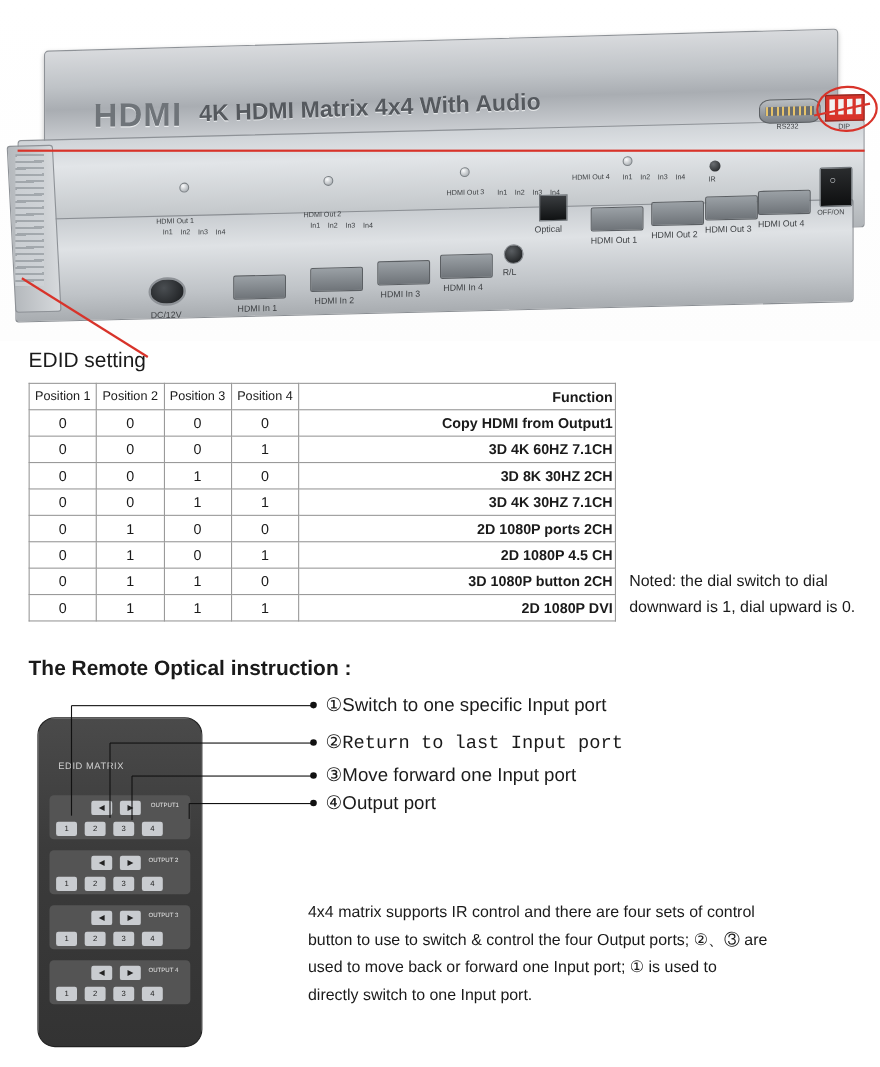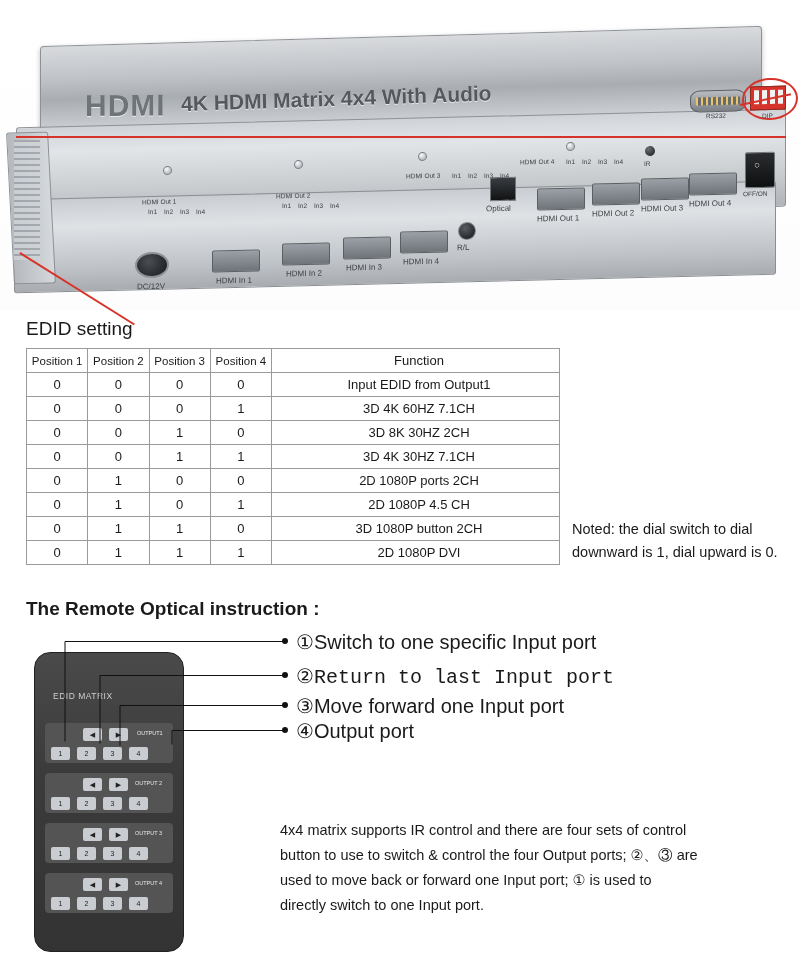--- a/index.html
+++ b/index.html
@@ -86,40 +86,40 @@
   .irlens{position:absolute;left:645px;top:146px;width:10px;height:10px;border-radius:50%;
     background:radial-gradient(circle at 35% 30%,#6a6e72,#17191b);transform:skewY(-1.4deg);}
 
   
   .edid-title{position:absolute;left:26px;top:318px;font-size:19px;color:#1a1a1a;}
   table.edid{
     position:absolute;left:26px;top:348px;width:534px;border-collapse:collapse;
     font-size:13px;
   }
   table.edid td{border:1px solid #9a9a9a;height:23px;text-align:center;padding:0 2px;}
-  table.edid td.fn{text-align:center;padding-left:9px;width:276px;}
+  table.edid td.fn{text-align:right;padding-left:9px;width:276px;font-weight:bold;}
   table.edid tr.head td{font-size:11.5px;}
   table.edid tr.head td.fn{font-size:13px;}
   .note{
     position:absolute;left:572px;top:518px;width:214px;font-size:14.5px;line-height:23px;
   }
 
   
   .remote-title{position:absolute;left:26px;top:598px;font-size:19px;font-weight:bold;}
   .remote{
     position:absolute;left:34px;top:652px;width:148px;height:298px;
     background:linear-gradient(180deg,#4a4a4a 0%,#3b3b3b 40%,#333 100%);
     border-radius:16px;border:1px solid #222;
   }
   .remote .rbrand{position:absolute;left:18px;top:38px;font-size:8.5px;color:#cfcfcf;letter-spacing:.5px;}
   .rgroup{position:absolute;left:10px;width:128px;height:40px;background:#545454;border-radius:4px;}
   .btn{position:absolute;width:19px;height:13px;background:#c9ccd0;border-radius:2px;
       font-size:7px;color:#222;text-align:center;line-height:13px;}
   .outlbl{position:absolute;font-size:5.5px;color:#e8e8e8;}
-  .callout{position:absolute;font-size:20px;}
+  .callout{position:absolute;font-size:17px;}
   .dot{position:absolute;width:6px;height:6px;border-radius:50%;background:#111;}
   .cl{position:absolute;background:#111;height:1px;transform-origin:left center;}
   .bodytext{position:absolute;left:280px;top:818px;width:420px;font-size:14.5px;line-height:25px;}
 </style>
 </head>
 <body>
 
 <div class="photo">
 
   <div class="dev-top">
@@ -220,21 +220,21 @@
       <td>Position 2</td>
       <td>Position 3</td>
       <td>Position 4</td>
       <td class="fn">Function</td>
     </tr>
   <tr>
         <td>0</td>
         <td>0</td>
         <td>0</td>
         <td>0</td>
-        <td class="fn">Input EDID from Output1</td>
+        <td class="fn">Copy HDMI from Output1</td>
       </tr>
       <tr>
         <td>0</td>
         <td>0</td>
         <td>0</td>
         <td>1</td>
         <td class="fn">3D 4K 60HZ 7.1CH</td>
       </tr>
       <tr>
         <td>0</td>

